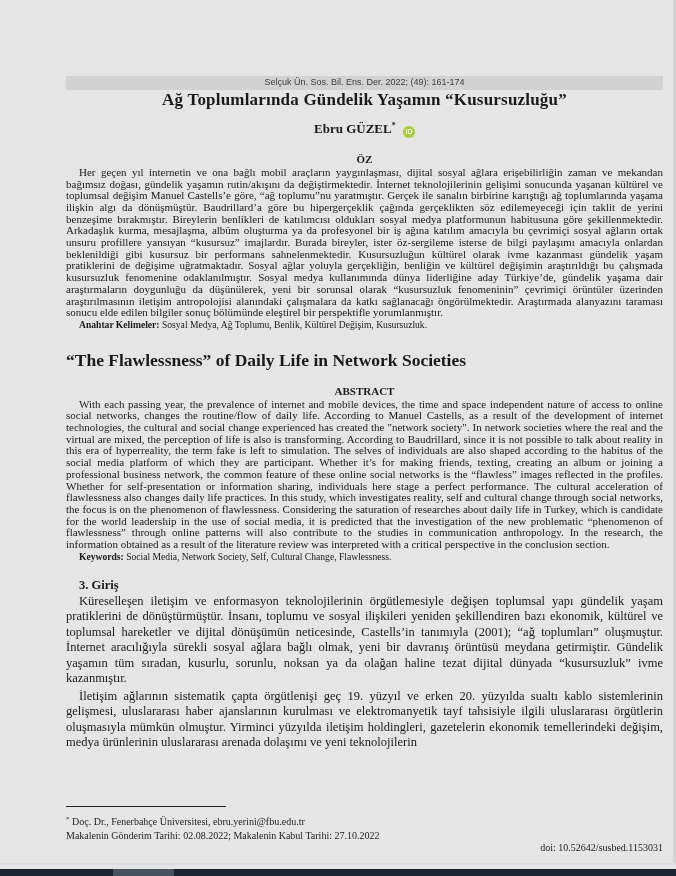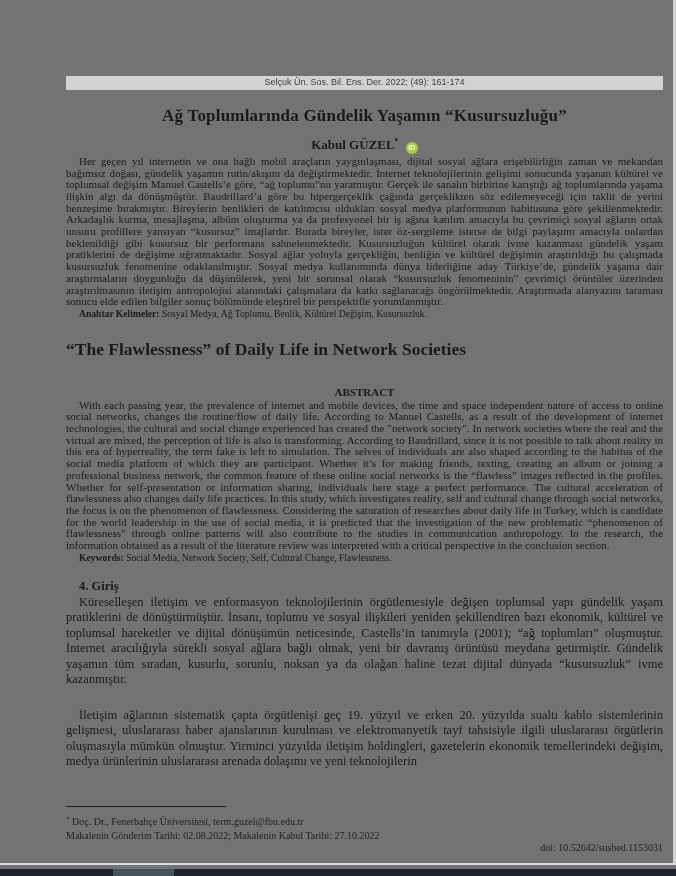--- a/index.html
+++ b/index.html
@@ -1,40 +1,40 @@
 <!DOCTYPE html>
 <html><head>
 <meta charset="utf-8">
 <style>
   * { margin: 0; padding: 0; box-sizing: border-box; }
   html, body { width: 676px; height: 876px; background: #ffffff; }
   body { font-family: "Liberation Serif", "DejaVu Serif", serif; color: #1a1a1a; overflow: hidden; position: relative; }
 
-  .page { position: absolute; inset: 0; background: #737373; }
+  .page { position: absolute; inset: 0; background: #e5e5e5; }
 
   .content { position: absolute; left: 66px; top: 0; width: 597px; padding-top: 76px; overflow: hidden; height: 800px; }
 
   .jbar { background: #d2d2d2; text-align: center; font-family: "Liberation Sans", sans-serif; font-size: 9px; line-height: 11.5px; color: #3c3c3c; padding: 1px 0 1px 0; }
 
-  .title-tr { margin-top: 16px; text-align: center; font-size: 17px; font-weight: bold; letter-spacing: 0.2px; }
+  .title-tr { text-align: center; font-size: 17px; font-weight: bold; letter-spacing: 0.2px; }
   .author-line { margin-top: 11px; text-align: center; font-size: 13px; font-weight: bold; }
   .author-line sup { font-size: 8px; }
   .orcid { display: inline-block; width: 12px; height: 12px; border-radius: 50%; background: #a6ce39; color: #ffffff; font-family: "Liberation Sans", sans-serif; font-size: 7px; font-weight: bold; line-height: 12px; text-align: center; vertical-align: -1px; margin-left: 4px; }
 
   .abs-heading { margin-top: 15px; text-align: center; font-size: 11px; font-weight: bold; }
   .abs-text { margin-top: 2px; font-size: 11px; line-height: 11.7px; text-align: justify; text-indent: 13px; }
   .kw-line { font-size: 9.6px; line-height: 11.7px; text-align: justify; text-indent: 13px; }
   .kw-line b { font-weight: bold; }
 
   .title-en { margin-top: 19px; text-align: left; font-size: 17.5px; font-weight: bold; }
-  .abs-heading-en { margin-top: 26px; }
+  .abs-heading-en { margin-top: 14px; }
 
   .sec-heading { margin-top: 15px; font-size: 12.5px; font-weight: bold; text-indent: 13px; }
   .body-par { font-size: 12.5px; line-height: 15.5px; text-align: justify; text-indent: 13px; margin-top: 1px; }
-  .body-par + .body-par { margin-top: 20px; }
+  .body-par + .body-par { margin-top: 2px; }
 
   .footnote-block { position: absolute; left: 66px; top: 806px; width: 597px; }
   .footnote-rule { width: 160px; border-top: 1px solid #222; margin-bottom: 6px; }
   .footnote-line { font-size: 10px; line-height: 13.5px; color: #222; }
   .footnote-line sup { font-size: 7px; }
   .doi-line { font-size: 10px; text-align: right; color: #222; }
 
   .page-right-border { position: absolute; top: 0; right: 0; width: 3px; height: 864px; background: #d4d4d4; }
   .page-bottom-edge { position: absolute; left: 0; top: 863px; width: 676px; height: 2px; background: #dcdcdc; }
 
@@ -47,46 +47,47 @@
 <div class="page">
   <div class="content">
 
     <div class="jbar">
       <div>Selçuk Ün. Sos. Bil. Ens. Der. 2022; (49): 161-174</div>
     </div>
 
     <div class="title-tr">Ağ Toplumlarında Gündelik Yaşamın “Kusursuzluğu”</div>
 
     <div class="author-line">
-      <span>Kabul GÜZEL</span><sup>*</sup>
+      <span>Ebru GÜZEL</span><sup>*</sup>
       <span class="orcid">iD</span>
     </div>
 
+    <div class="abs-heading">ÖZ</div>
     <div class="abs-text">Her geçen yıl internetin ve ona bağlı mobil araçların yaygınlaşması, dijital sosyal ağlara erişebilirliğin zaman ve mekandan bağımsız doğası, gündelik yaşamın rutin/akışını da değiştirmektedir. İnternet teknolojilerinin gelişimi sonucunda yaşanan kültürel ve toplumsal değişim Manuel Castells’e göre, “ağ toplumu”nu yaratmıştır. Gerçek ile sanalın birbirine karıştığı ağ toplumlarında yaşama ilişkin algı da dönüşmüştür. Baudrillard’a göre bu hipergerçeklik çağında gerçeklikten söz edilemeyeceği için taklit de yerini benzeşime bırakmıştır. Bireylerin benlikleri de katılımcısı oldukları sosyal medya platformunun habitusuna göre şekillenmektedir. Arkadaşlık kurma, mesajlaşma, albüm oluşturma ya da profesyonel bir iş ağına katılım amacıyla bu çevrimiçi sosyal ağların ortak unsuru profillere yansıyan “kusursuz” imajlardır. Burada bireyler, ister öz-sergileme isterse de bilgi paylaşımı amacıyla onlardan beklenildiği gibi kusursuz bir performans sahnelenmektedir. Kusursuzluğun kültürel olarak ivme kazanması gündelik yaşam pratiklerini de değişime uğratmaktadır. Sosyal ağlar yoluyla gerçekliğin, benliğin ve kültürel değişimin araştırıldığı bu çalışmada kusursuzluk fenomenine odaklanılmıştır. Sosyal medya kullanımında dünya liderliğine aday Türkiye’de, gündelik yaşama dair araştırmaların doygunluğu da düşünülerek, yeni bir sorunsal olarak “kusursuzluk fenomeninin” çevrimiçi örüntüler üzerinden araştırılmasının iletişim antropolojisi alanındaki çalışmalara da katkı sağlanacağı öngörülmektedir. Araştırmada alanyazını taraması sonucu elde edilen bilgiler sonuç bölümünde eleştirel bir perspektifle yorumlanmıştır.</div>
     <div class="kw-line">
       <b>Anahtar Kelimeler:</b><span> Sosyal Medya, Ağ Toplumu, Benlik, Kültürel Değişim, Kusursuzluk.</span>
     </div>
 
     <div class="title-en">“The Flawlessness” of Daily Life in Network Societies</div>
 
     <div class="abs-heading abs-heading-en">ABSTRACT</div>
     <div class="abs-text">With each passing year, the prevalence of internet and mobile devices, the time and space independent nature of access to online social networks, changes the routine/flow of daily life. According to Manuel Castells, as a result of the development of internet technologies, the cultural and social change experienced has created the "network society". In network societies where the real and the virtual are mixed, the perception of life is also is transforming. According to Baudrillard, since it is not possible to talk about reality in this era of hyperreality, the term fake is left to simulation. The selves of individuals are also shaped according to the habitus of the social media platform of which they are participant. Whether it’s for making friends, texting, creating an album or joining a professional business network, the common feature of these online social networks is the “flawless” images reflected in the profiles. Whether for self-presentation or information sharing, individuals here stage a perfect performance. The cultural acceleration of flawlessness also changes daily life practices. In this study, which investigates reality, self and cultural change through social networks, the focus is on the phenomenon of flawlessness. Considering the saturation of researches about daily life in Turkey, which is candidate for the world leadership in the use of social media, it is predicted that the investigation of the new problematic “phenomenon of flawlessness” through online patterns will also contribute to the studies in communication anthropology. In the research, the information obtained as a result of the literature review was interpreted with a critical perspective in the conclusion section.</div>
     <div class="kw-line">
       <b>Keywords:</b><span> Social Media, Network Society, Self, Cultural Change, Flawlessness.</span>
     </div>
 
-    <div class="sec-heading">4. Giriş</div>
+    <div class="sec-heading">3. Giriş</div>
     <div class="body-par">Küreselleşen iletişim ve enformasyon teknolojilerinin örgütlemesiyle değişen toplumsal yapı gündelik yaşam pratiklerini de dönüştürmüştür. İnsanı, toplumu ve sosyal ilişkileri yeniden şekillendiren bazı ekonomik, kültürel ve toplumsal hareketler ve dijital dönüşümün neticesinde, Castells’in tanımıyla (2001); “ağ toplumları” oluşmuştur. İnternet aracılığıyla sürekli sosyal ağlara bağlı olmak, yeni bir davranış örüntüsü meydana getirmiştir. Gündelik yaşamın tüm sıradan, kusurlu, sorunlu, noksan ya da olağan haline tezat dijital dünyada “kusursuzluk” ivme kazanmıştır.</div>
     <div class="body-par">İletişim ağlarının sistematik çapta örgütlenişi geç 19. yüzyıl ve erken 20. yüzyılda sualtı kablo sistemlerinin gelişmesi, uluslararası haber ajanslarının kurulması ve elektromanyetik tayf tahsisiyle ilgili uluslararası örgütlerin oluşmasıyla mümkün olmuştur. Yirminci yüzyılda iletişim holdingleri, gazetelerin ekonomik temellerindeki değişim, medya ürünlerinin uluslararası arenada dolaşımı ve yeni teknolojilerin</div>
 
   </div>
 
   <div class="footnote-block">
     <div class="footnote-rule"></div>
-    <div class="footnote-line"><sup>*</sup><span> Doç. Dr., Fenerbahçe Üniversitesi, term.guzel@fbu.edu.tr</span></div>
+    <div class="footnote-line"><sup>*</sup><span> Doç. Dr., Fenerbahçe Üniversitesi, ebru.yerini@fbu.edu.tr</span></div>
     <div class="footnote-line">Makalenin Gönderim Tarihi: 02.08.2022; Makalenin Kabul Tarihi: 27.10.2022</div>
     <div class="doi-line">doi: 10.52642/susbed.1153031</div>
   </div>
 
   <div class="page-right-border"></div>
   <div class="page-bottom-edge"></div>
 
   <div class="bottom-scrollbar">
     <div class="scrollbar-thumb"></div>
   </div>

